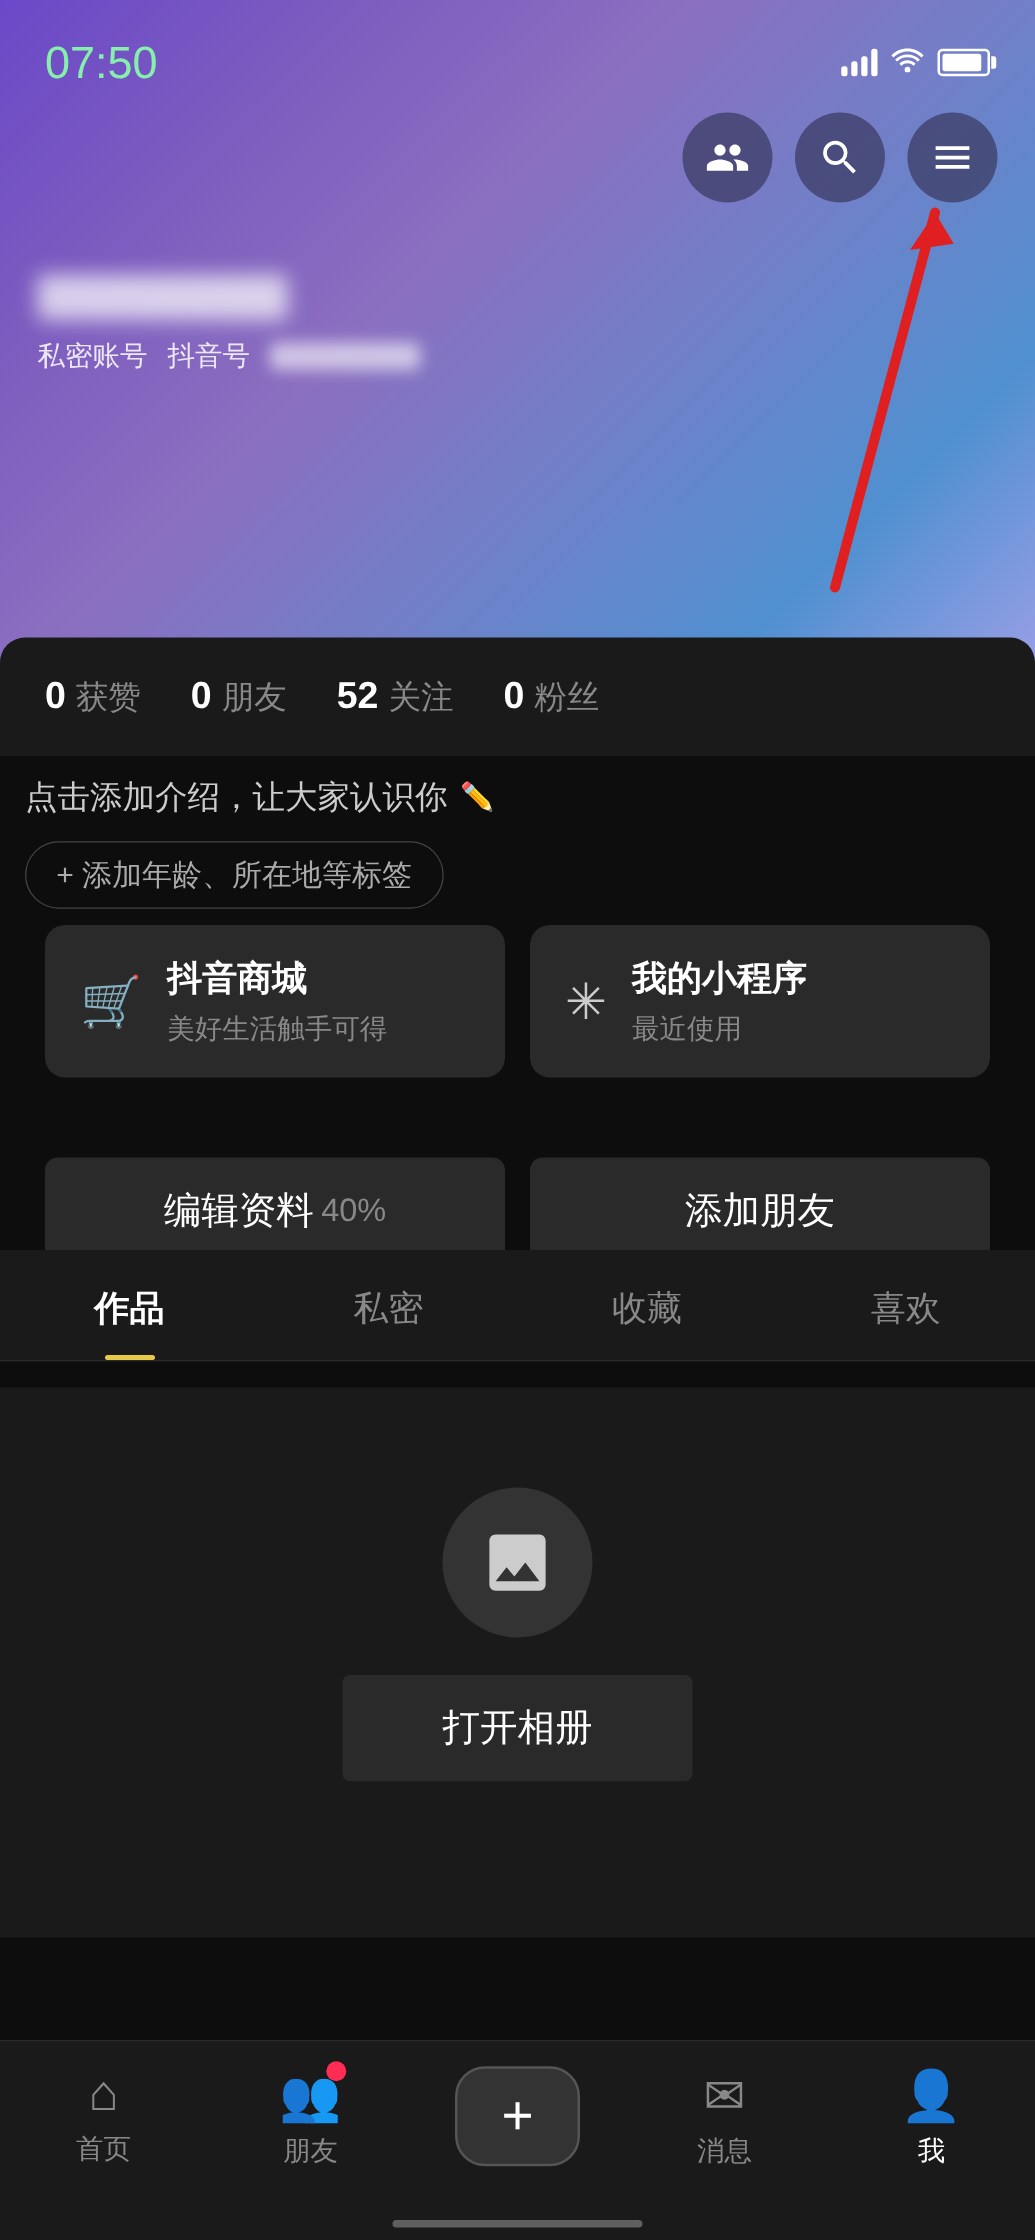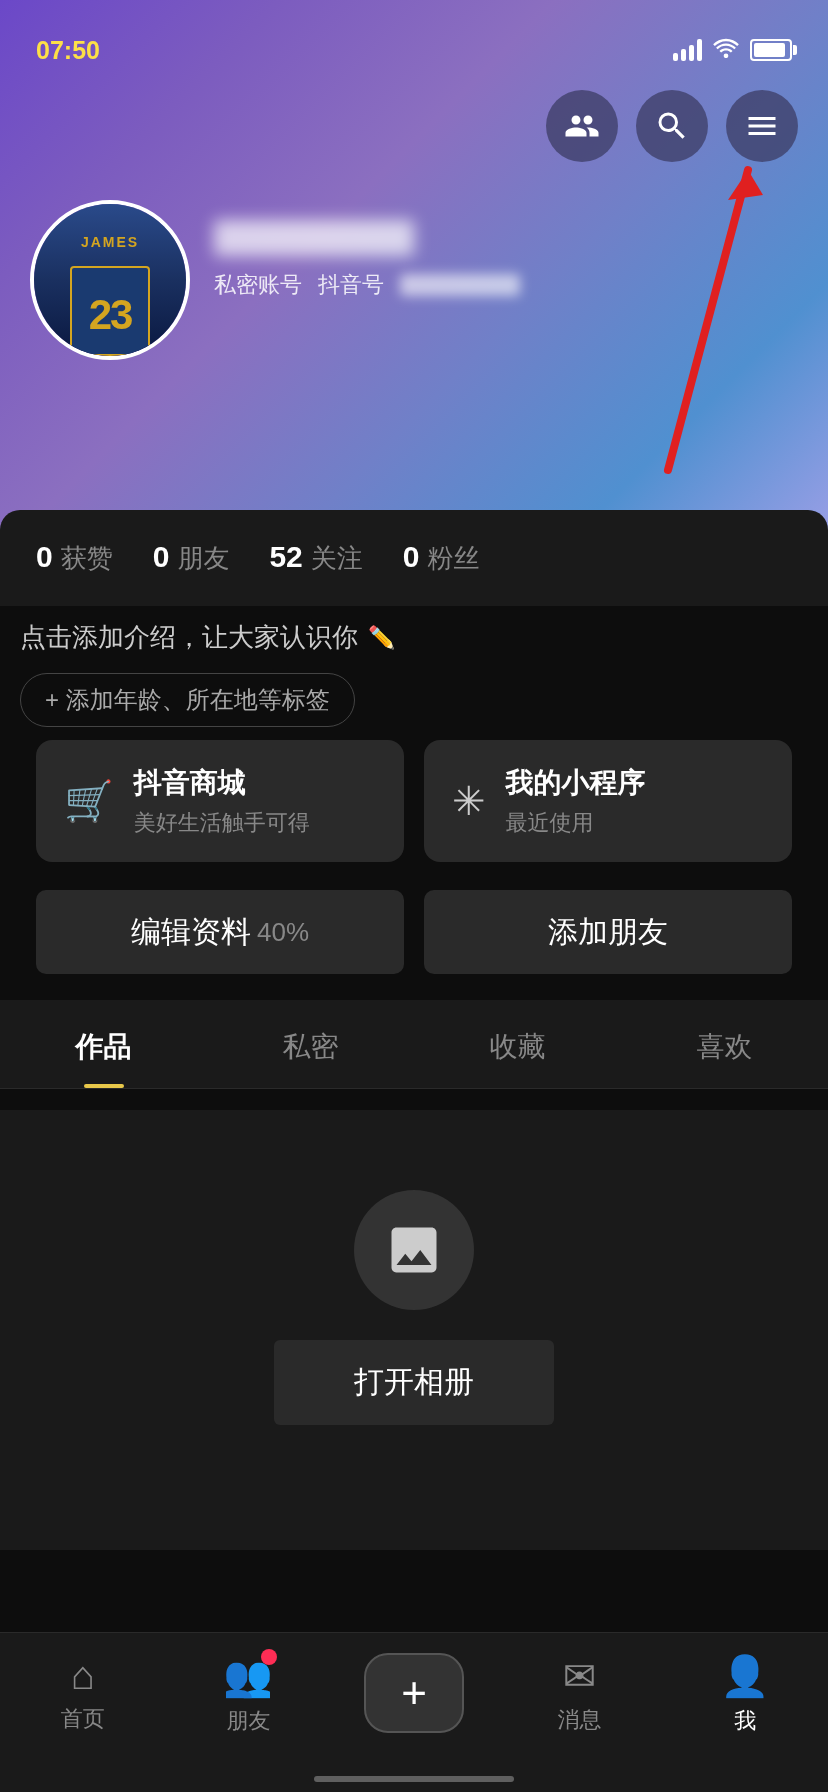--- a/index.html
+++ b/index.html
@@ -19,23 +19,23 @@
       position: absolute;
       top: 0; left: 0; right: 0;
       height: 80px;
       display: flex;
       align-items: center;
       justify-content: space-between;
       padding: 20px 36px 0;
       z-index: 10;
     }
     .status-time {
-      font-size: 25px;
-      font-weight: 700;
-      color: #fde047;
+      font-size: 36px;
+      font-weight: 400;
+      color: #86efac;
     }
     .status-icons {
       display: flex;
       align-items: center;
       gap: 10px;
     }
     .signal-bars {
       display: flex;
       align-items: flex-end;
       gap: 3px;
@@ -332,20 +332,21 @@
       height: 84px;
       background: #2a2a2a;
       border-radius: 10px;
       display: flex;
       align-items: center;
       justify-content: center;
       font-size: 30px;
       font-weight: 500;
       color: #fff;
       cursor: pointer;
+      margin-top: 36px;
     }
     .action-btn .percent {
       color: #888;
       font-size: 26px;
       margin-left: 6px;
     }
 
     
     .tabs-section {
       position: absolute;
@@ -541,28 +542,20 @@
 <div class="red-arrow">
   <svg width="120" height="360" viewBox="0 0 120 360">
 
     <line x1="20" y1="340" x2="100" y2="40" stroke="#e02020" stroke-width="8" stroke-linecap="round"></line>
 
     <polygon points="100,40 80,70 115,65" fill="#e02020"></polygon>
   </svg>
 </div>
 
 <div class="profile-info">
-  <div class="avatar-container">
-    <div class="avatar-image">
-
-      <div class="jersey-body"></div>
-      <span class="jersey-name">JAMES</span>
-      <span class="jersey-text">23</span>
-    </div>
-  </div>
   <div class="profile-text">
     <div class="profile-name-blur"></div>
     <div class="profile-sub">
       <span class="profile-sub-item">私密账号</span>
       <span class="profile-sub-item">抖音号</span>
       <div class="profile-sub-blur"></div>
     </div>
   </div>
 </div>
 

